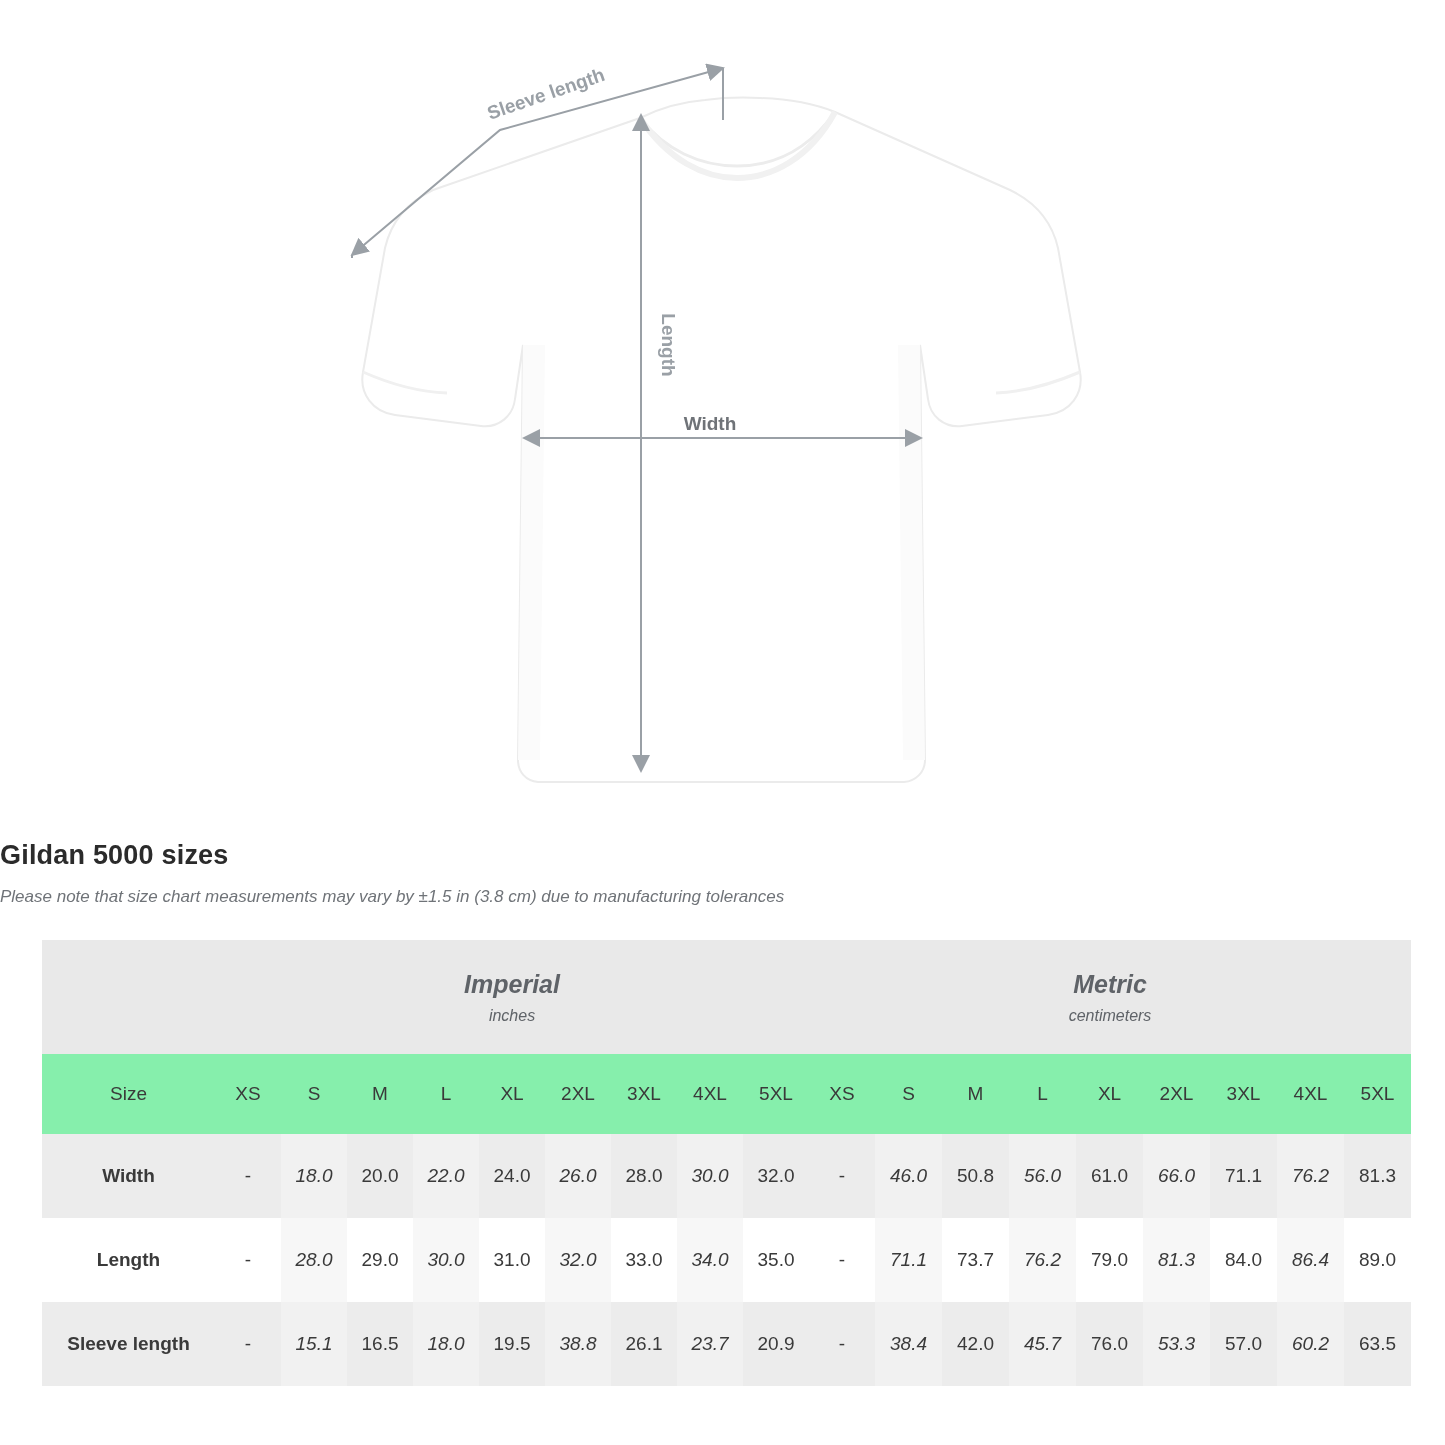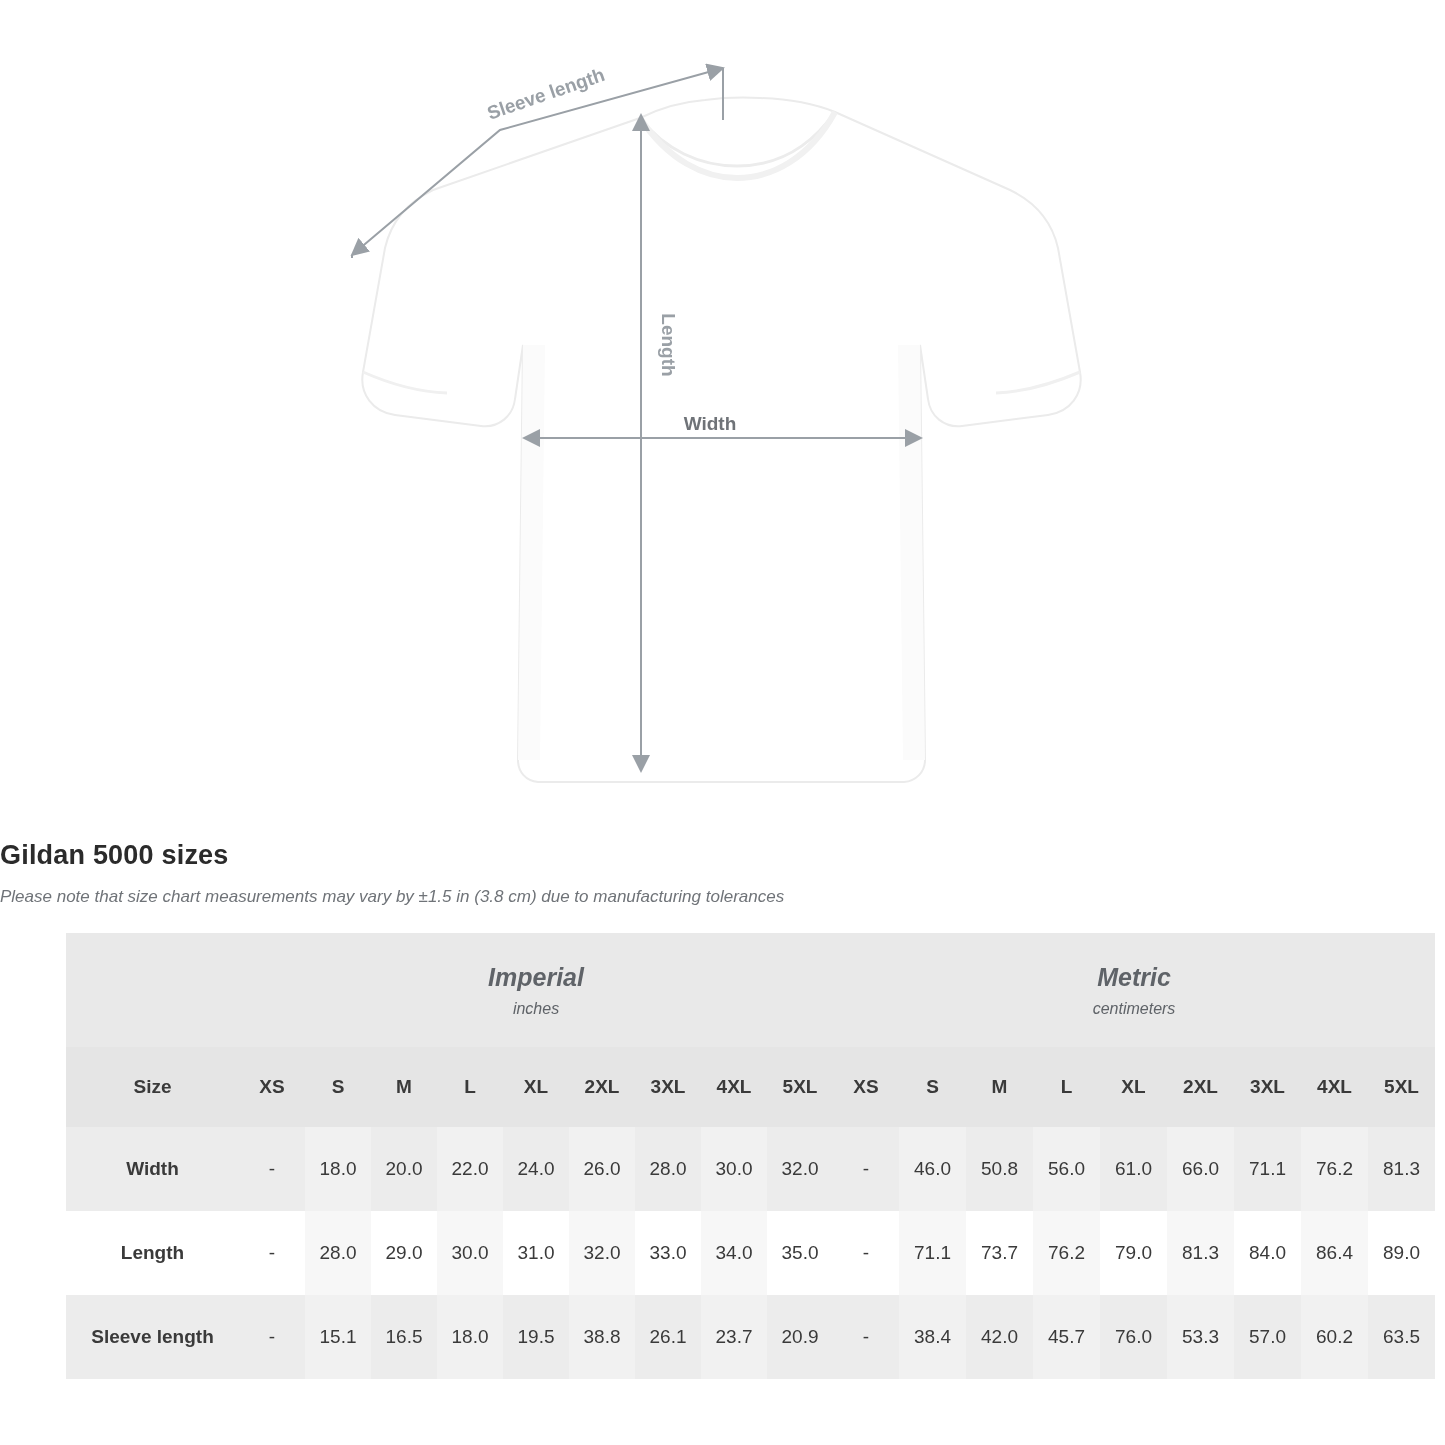--- a/index.html
+++ b/index.html
@@ -42,22 +42,22 @@
   }
   .chart-note {
     font-size: 17px;
     font-style: italic;
     color: #6f7378;
     margin-top: 16px;
   }
 
   
   .table-wrap {
-    margin-top: 26px;
-    padding: 0 66px;
+    margin-top: 33px;
+    padding: 0 42px;
     box-sizing: border-box;
   }
   table.size-table {
     width: 1361px;
     border-collapse: collapse;
     table-layout: fixed;
   }
   table.size-table td, table.size-table th {
     text-align: center;
     vertical-align: middle;
@@ -74,40 +74,40 @@
   }
   .unit-sub {
     font-size: 16px;
     font-style: italic;
     color: #5f6368;
     margin-top: 8px;
   }
   .head-row td {
     height: 78px;
     font-size: 19px;
-    font-weight: bold;
+    font-weight: normal;
     color: #3a3a3a;
-    background: #e5e5e5;
+    background: #86efac;
   }
   .head-row td.rowlabel {
     font-size: 19px;
   }
   .data-row td {
     height: 82px;
     font-size: 19px;
     color: #3a3a3a;
   }
   .data-row td.rowlabel {
     font-weight: bold;
   }
   .row-shade td { background: #ececec; }
   .row-plain td { background: #ffffff; }
   .col-shade { background: #f4f4f4; }
   
-  .data-row td.band { background: #f1f1f1; }
+  .data-row td.band { background: #f1f1f1; font-style: italic; }
   .row-plain td.band { background: #f7f7f7; }
 </style>
 </head>
 <body>
 
 <div class="page">
 
   <div class="illustration">
     <svg width="1445" height="830" viewBox="0 0 1445 830" xmlns="http://www.w3.org/2000/svg">
       <defs>

